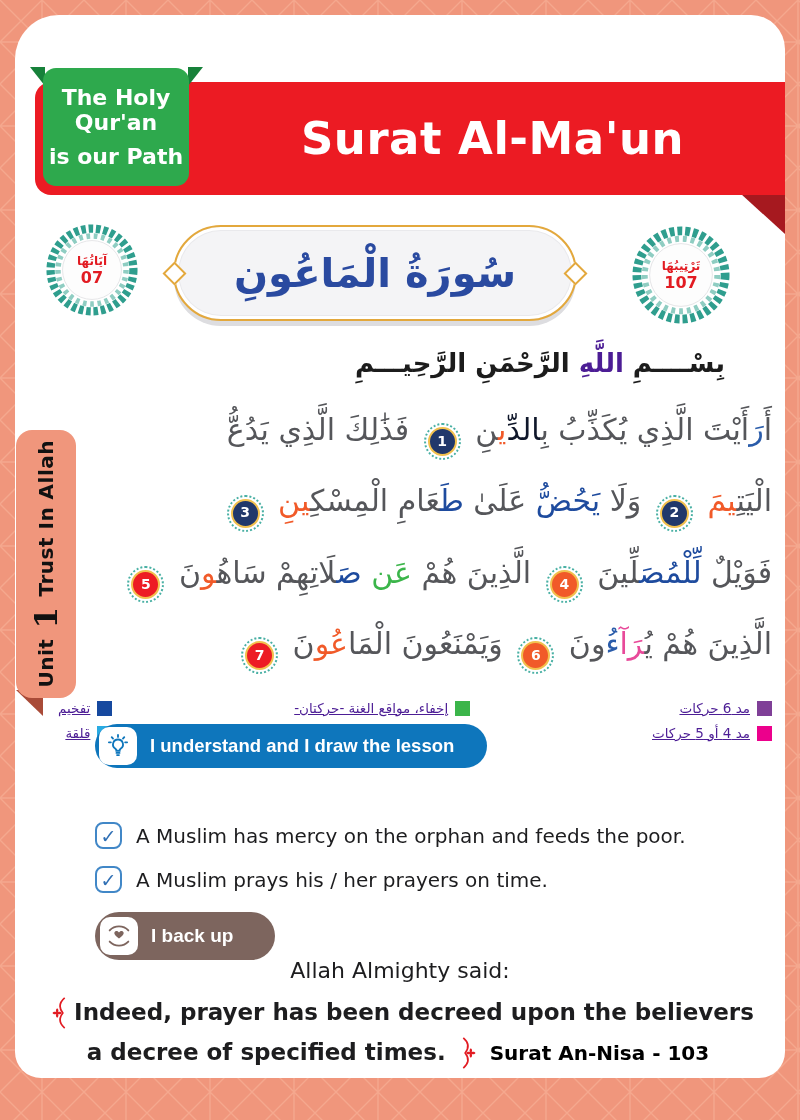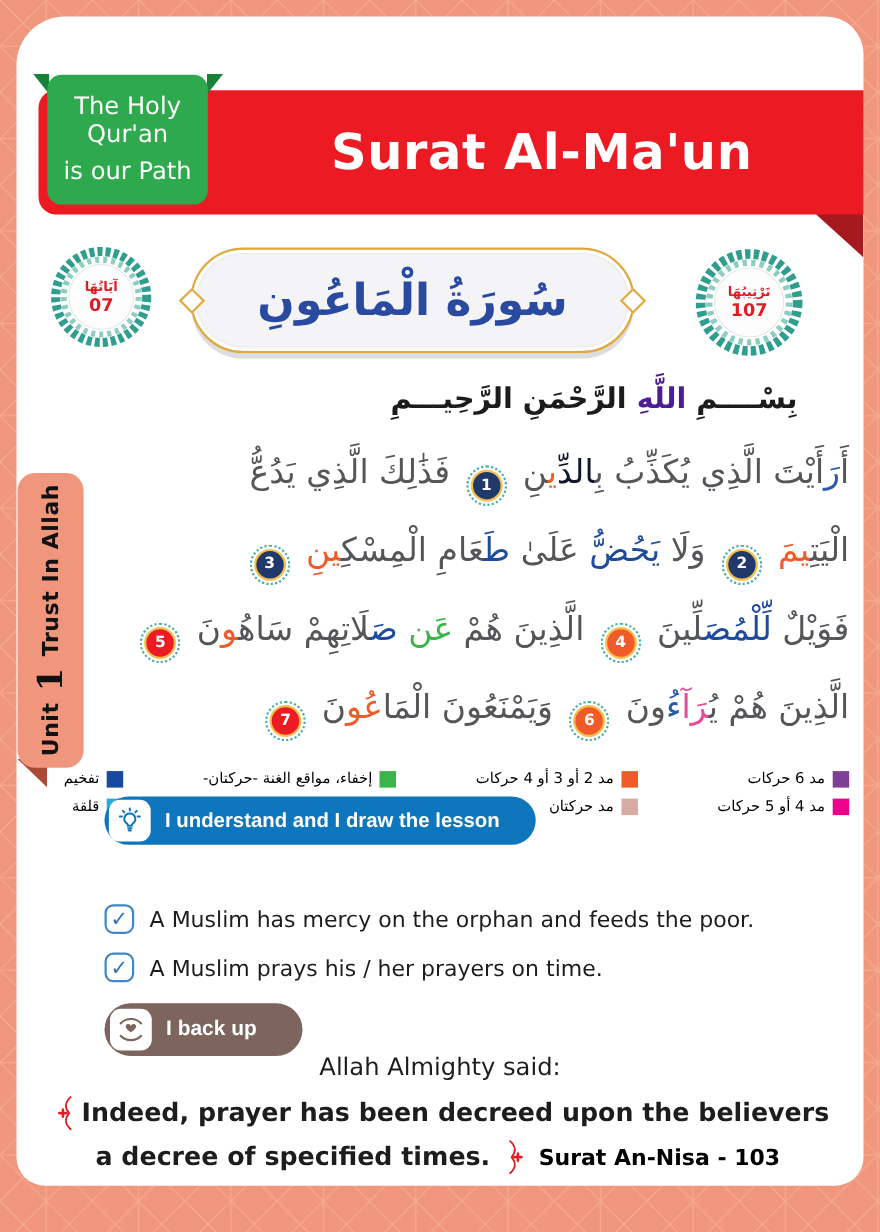--- a/index.html
+++ b/index.html
@@ -11,21 +11,21 @@
           border-radius:44px 34px 26px 26px; z-index:1; }
 
   
   .banner { position:absolute; left:35px; top:82px; width:750px; height:113px; background:#ec1b23;
             border-radius:16px 0 0 16px; z-index:3; display:flex; align-items:center; }
   .banner-title { width:100%; text-align:center; padding-left:165px; color:#fff; font-weight:bold; font-size:45px; letter-spacing:.5px; }
   .banner-fold { position:absolute; left:741px; top:194px; width:44px; height:40px; background:#a6191f;
                  clip-path:polygon(0 0,100% 0,100% 100%); z-index:2; }
   .ribbon { position:absolute; left:43px; top:68px; width:146px; height:118px; background:#2ea94d; border-radius:13px;
             z-index:4; color:#fff; display:flex; flex-direction:column; justify-content:center; gap:9px;
-            text-align:center; font-weight:normal; font-size:22px; }
+            text-align:center; font-weight:bold; font-size:22px; }
   .rfold { position:absolute; width:15px; height:19px; background:#17813a; z-index:3; }
   .rfold.l { left:30px; top:67px; clip-path:polygon(0 0,100% 0,100% 100%); }
   .rfold.r { left:188px; top:67px; clip-path:polygon(0 0,100% 0,0 100%); }
 
   
   .badge { position:absolute; z-index:4; }
   .badge.left  { left:46px;  top:224px; width:92px;  height:92px; }
   .badge.right { left:632px; top:226px; width:98px;  height:98px; }
   .badge svg { position:absolute; left:0; top:0; width:100%; height:100%; }
   .badge-center { position:absolute; left:50%; top:50%; transform:translate(-50%,-50%); text-align:center; }
@@ -50,21 +50,21 @@
             text-align:right; color:#55565a; font-size:30px; }
   .verse-line { line-height:2.38; white-space:nowrap; }
   .medallion { display:inline-flex; align-items:center; justify-content:center; width:29px; height:29px;
                border-radius:50%; color:#fff; font-size:14px; font-weight:bold; border:2px solid #f2c14e;
                outline:2px dotted #49b0a4; outline-offset:2px; margin:0 9px; vertical-align:-6px; }
 
   
   .legend { position:absolute; left:58px; top:700px; width:714px; z-index:4; direction:rtl;
             display:flex; justify-content:space-between; }
   .legend-col { display:flex; flex-direction:column; gap:9px; }
-  .legend-item { display:flex; align-items:center; gap:7px; font-size:13.5px; color:#000000; white-space:nowrap; }
+  .legend-item { display:flex; align-items:center; gap:7px; font-size:13.5px; color:#4c1d95; white-space:nowrap;text-decoration:underline; }
   .legend-swatch { width:15px; height:15px; flex:0 0 auto; }
 
   
   .icon-tile { width:38px; height:38px; background:#fff; border-radius:10px; display:flex;
                align-items:center; justify-content:center; flex:0 0 auto; }
   .btn-understand { position:absolute; left:95px; top:724px; width:392px; height:44px; background:#0e76bc;
                     border-radius:22px; z-index:4; display:flex; align-items:center; gap:13px; padding:0 16px 0 4px;
                     border:none; cursor:pointer; }
   .btn-understand .lbl { color:#fff; font-weight:bold; font-size:18.5px; white-space:nowrap; }
   .btn-backup { position:absolute; left:95px; top:912px; width:180px; height:48px; background:#7d655e;
@@ -181,30 +181,20 @@
           <span class="legend-swatch" style="background: rgb(127, 63, 151);"></span>
           <span>مد 6 حركات</span>
         </div>
         <div class="legend-item">
           <span class="legend-swatch" style="background: rgb(236, 0, 140);"></span>
           <span>مد 4 أو 5 حركات</span>
         </div>
       </div>
       <div class="legend-col">
         <div class="legend-item">
-          <span class="legend-swatch" style="background: rgb(241, 90, 41);"></span>
-          <span>مد 2 أو 3 أو 4 حركات</span>
-        </div>
-        <div class="legend-item">
-          <span class="legend-swatch" style="background: rgb(215, 171, 161);"></span>
-          <span>مد حركتان</span>
-        </div>
-      </div>
-      <div class="legend-col">
-        <div class="legend-item">
           <span class="legend-swatch" style="background: rgb(59, 181, 74);"></span>
           <span>إخفاء، مواقع الغنة -حركتان-</span>
         </div>
         <div class="legend-item">
           <span class="legend-swatch" style="background: rgb(184, 212, 54);"></span>
           <span>إدغام، و ما لا يلفظ</span>
         </div>
       </div>
       <div class="legend-col">
         <div class="legend-item">

